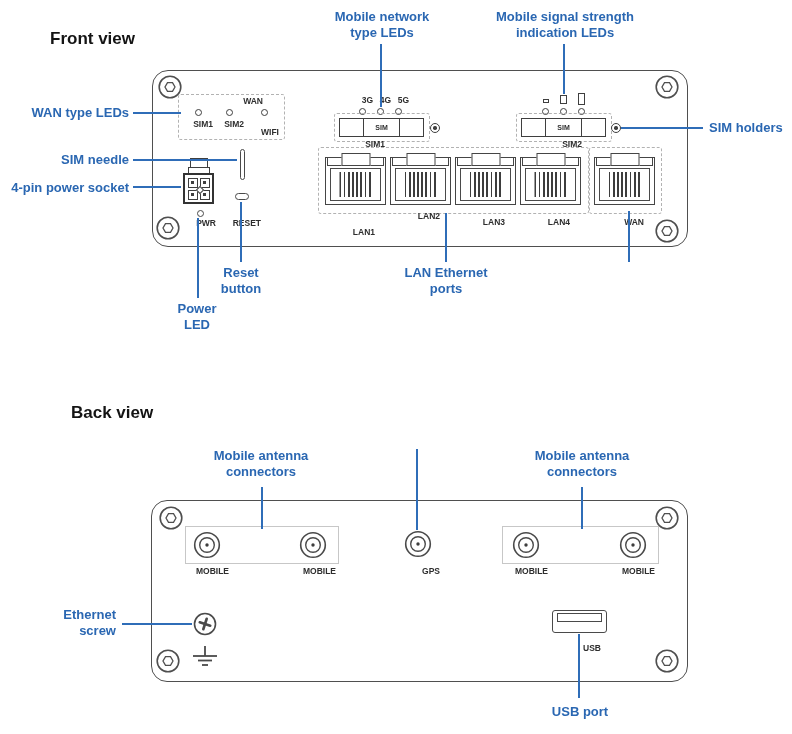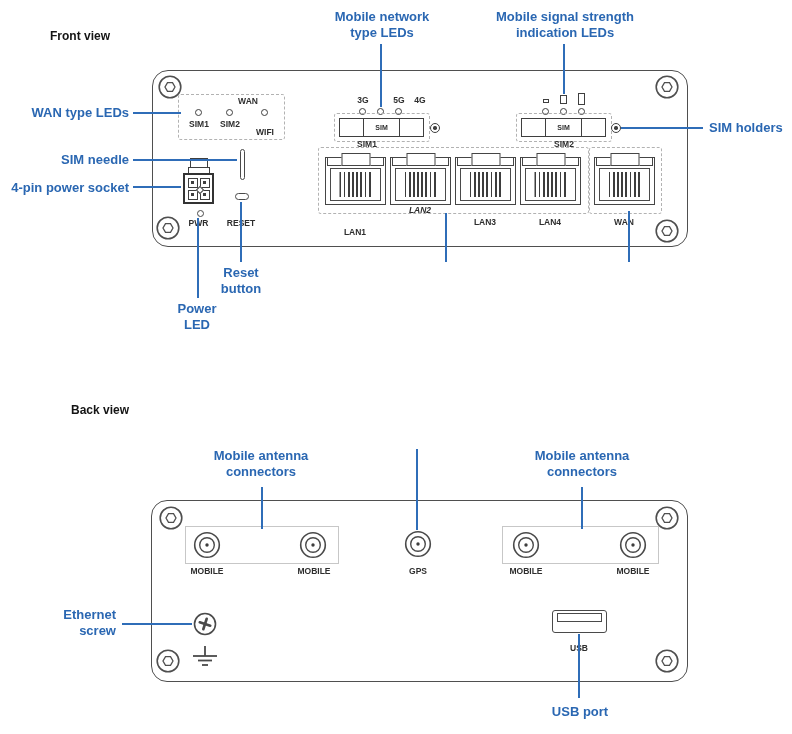--- a/index.html
+++ b/index.html
@@ -1,29 +1,29 @@
 <!DOCTYPE html>
 <html style="--callout_blue: #2a67b2; --line_blue: #2f6db8; --outline: #4f4f4f; --dark: #3d3d3d;"><head>
 <meta charset="utf-8">
 <style>
   html,body{margin:0;padding:0;background:#fff;}
   #canvas{position:relative;width:792px;height:734px;background:#ffffff;
           font-family:"Liberation Sans", sans-serif;overflow:hidden;}
   .abs{position:absolute;}
-  .title{font-size:12px;font-weight:bold;color:#141414;}
+  .title{font-size:17px;font-weight:bold;color:#141414;}
   .blue{color:var(--callout_blue);font-weight:bold;font-size:13px;line-height:15.5px;text-align:center;}
   .blue.right{text-align:right;}
   .blue.left{text-align:left;}
   .blue span{display:block;}
   .vline{width:2px;background:var(--line_blue);}
   .hline{height:2px;background:var(--line_blue);}
   .panel{border:1.5px solid var(--outline);border-radius:16px;background:#fff;}
   .dashedbox{border:1px dashed #b2b2b2;border-radius:3px;}
   .recess{border:1px solid #c7c7c7;}
-  .dev-label{font-size:8.5px;font-weight:bold;color:#2e2e2e;text-align:center;line-height:9px;}
+  .dev-label{font-size:8.5px;font-weight:bold;color:#2e2e2e;text-align:right;line-height:9px;}
   .led{box-sizing:border-box;width:7px;height:7px;border:1.4px solid #3f3f3f;border-radius:50%;background:#fff;}
   .sigbar{box-sizing:border-box;border:1.3px solid #3f3f3f;background:#fff;}
   .simholder{box-sizing:border-box;border:1.8px solid #3f3f3f;display:flex;background:#fff;}
   .simholder .seg{flex:1 1 auto;}
   .simholder .seg.mid{border-left:1.5px solid #3f3f3f;border-right:1.5px solid #3f3f3f;
       display:flex;align-items:center;justify-content:center;font-size:7px;font-weight:bold;color:#2e2e2e;}
   .smscrew{box-sizing:border-box;width:10px;height:10px;border:1.6px solid #3f3f3f;border-radius:50%;background:#fff;}
   .smscrew i{position:absolute;left:2.4px;top:2.4px;width:3.4px;height:3.4px;border-radius:50%;background:#3f3f3f;}
   .rj45{box-sizing:border-box;position:absolute;width:61px;height:48px;border:1.6px solid #454545;background:#fff;}
   .rj45 .tab{position:absolute;top:-0.5px;width:14px;height:7px;border:1.2px solid #454545;border-top:none;background:#fff;}
@@ -73,21 +73,21 @@
     <div class="abs dev-label" style="left:54px;top:2px;width:30px;">WAN</div>
     <div class="abs led" style="left:16px;top:14px;"></div>
     <div class="abs led" style="left:47px;top:14px;"></div>
     <div class="abs led" style="left:82px;top:14px;"></div>
     <div class="abs dev-label" style="left:6px;top:25px;width:28px;">SIM1</div>
     <div class="abs dev-label" style="left:37px;top:25px;width:28px;">SIM2</div>
     <div class="abs dev-label" style="left:72px;top:25px;width:28px;margin-top:8px;">WIFI</div>
   </div>
 
   <div class="abs dev-label" style="left:353px;top:96px;width:20px;">3G</div>
-  <div class="abs dev-label" style="left:371px;top:96px;width:20px;margin-left:39px;">4G</div>
+  <div class="abs dev-label" style="left:371px;top:96px;width:20px;">4G</div>
   <div class="abs dev-label" style="left:389px;top:96px;width:20px;">5G</div>
   <div class="abs led" style="left:359px;top:108px;"></div>
   <div class="abs led" style="left:377px;top:108px;"></div>
   <div class="abs led" style="left:395px;top:108px;"></div>
 
   <div class="abs dashedbox" style="left:334px;top:113px;width:94px;height:27px;"></div>
   <div class="abs simholder" style="left:339px;top:117.5px;width:85px;height:19px;">
     <div class="seg"></div>
     <div class="seg mid">SIM</div>
     <div class="seg"></div>
@@ -178,21 +178,21 @@
   <div class="rj45" style="left:594px;top:157px;">
       <div class="tab" style="left:1px;"></div>
       <div class="tab" style="right:1px;"></div>
       <div class="latch"></div>
       <div class="inner">
         <div class="pins"></div>
       </div>
     </div>
 
   <div class="abs dev-label" style="left:335px;top:228px;width:40px;">LAN1</div>
-  <div class="abs dev-label" style="left:400px;top:206px;width:40px;font-style:italic;">LAN2</div>
+  <div class="abs dev-label" style="left:400px;top:212px;width:40px;">LAN2</div>
   <div class="abs dev-label" style="left:465px;top:217.5px;width:40px;">LAN3</div>
   <div class="abs dev-label" style="left:530px;top:217.5px;width:40px;">LAN4</div>
   <div class="abs dev-label" style="left:604px;top:217.5px;width:40px;">WAN</div>
 
   <div class="abs blue" style="left:490px;top:9px;width:150px;">
     <span>Mobile signal strength</span>
     <span>indication LEDs</span>
   </div>
   <div class="abs blue" style="left:307px;top:9px;width:150px;">
     <span>Mobile network</span>
@@ -210,20 +210,24 @@
   <div class="abs blue left" style="left:709px;top:120px;width:82px;">
     <span>SIM holders</span>
   </div>
   <div class="abs blue" style="left:191px;top:265px;width:100px;">
     <span>Reset</span>
     <span>button</span>
   </div>
   <div class="abs blue" style="left:147px;top:301px;width:100px;">
     <span>Power</span>
     <span>LED</span>
+  </div>
+  <div class="abs blue" style="left:386px;top:265px;width:120px;">
+    <span>LAN Ethernet</span>
+    <span>ports</span>
   </div>
 
   <div class="abs vline" style="left:380px;top:44px;height:63px;"></div>
   <div class="abs vline" style="left:563px;top:44px;height:50px;"></div>
   <div class="abs hline" style="left:133px;top:112px;width:48px;"></div>
   <div class="abs hline" style="left:133px;top:159px;width:104px;"></div>
   <div class="abs hline" style="left:133px;top:186px;width:48px;"></div>
   <div class="abs hline" style="left:621px;top:127px;width:82px;"></div>
   <div class="abs vline" style="left:240px;top:202px;height:60px;"></div>
   <div class="abs vline" style="left:197px;top:218px;height:80px;"></div>

